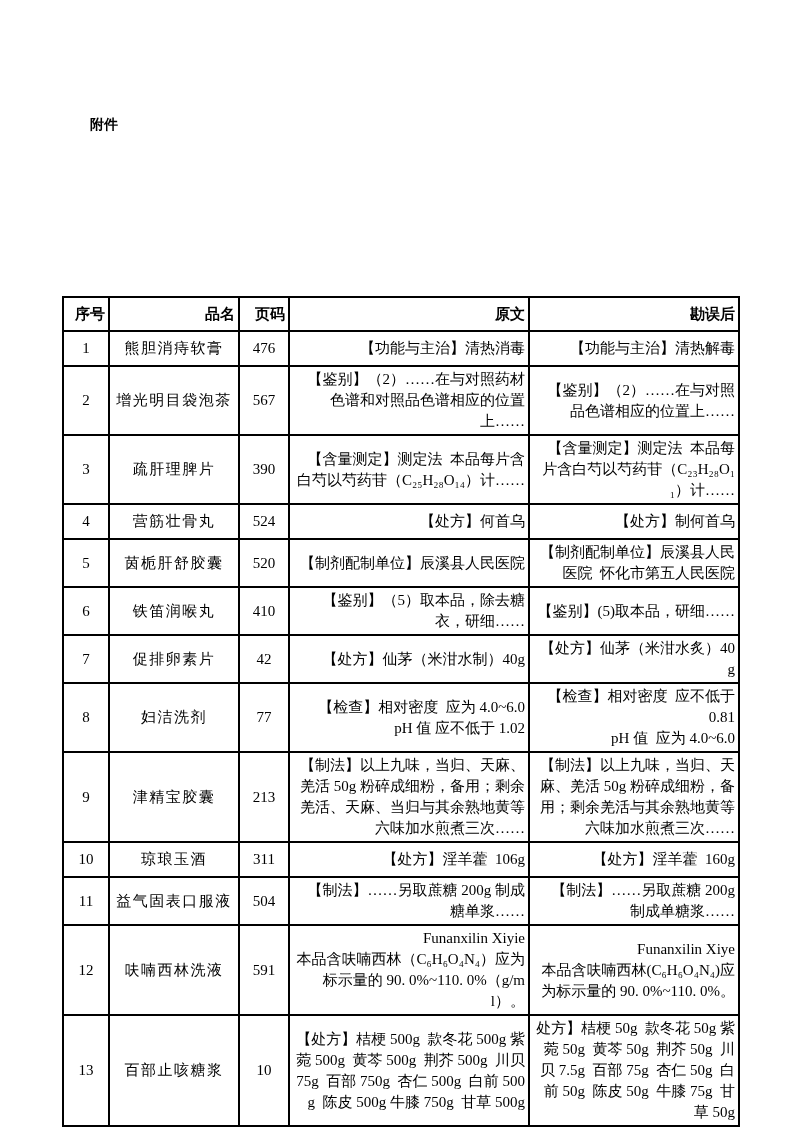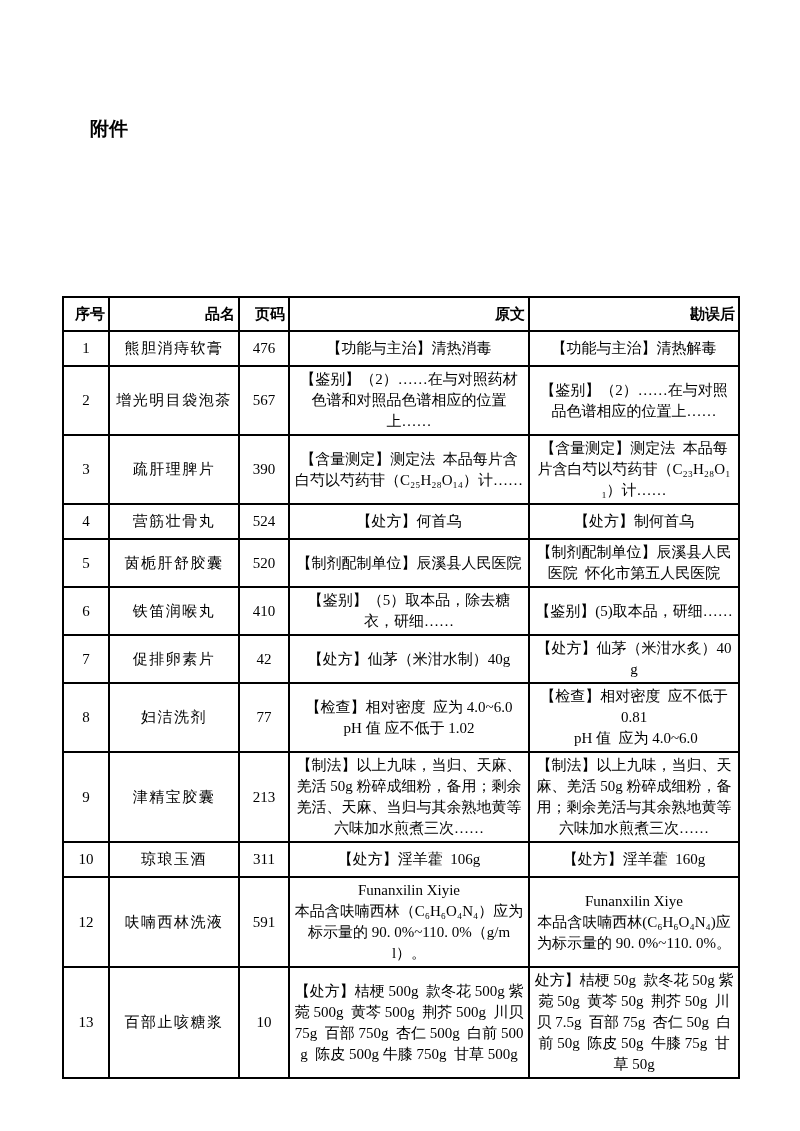--- a/index.html
+++ b/index.html
@@ -7,21 +7,21 @@
   body {
     width:800px; height:1131px;
     font-family:"Liberation Serif","DejaVu Serif",serif;
     color:#000;
     position:relative;
     overflow:hidden;
   }
   .attachment {
     position:absolute; left:90px; top:116px;
     font-family:"Liberation Sans","DejaVu Sans",sans-serif;
-    font-weight:700; font-size:19px;
+    font-weight:700; font-size:14px;
   }
   .title-block {
     position:absolute; top:184px; left:0; width:800px;
     text-align:center;
     font-weight:700; font-size:28px; line-height:39px;
     letter-spacing:1px;
   }
   table.errata {
     position:absolute; top:296px; left:62px;
     width:676px;
@@ -35,21 +35,21 @@
     word-break:break-all;
   }
   .errata th {
     font-family:"Liberation Sans","DejaVu Sans",sans-serif;
     font-weight:700; font-size:15px;
     text-align:right;
   }
   .errata td { font-size:15px; line-height:21px; }
   .cell-center { text-align:center; }
   .cell-name { text-align:center; letter-spacing:1.5px;margin-top:44px; }
-  .cell-text { text-align:center; white-space:pre-wrap; }
+  .cell-text { text-align:right; white-space:pre-wrap; }
   
   tr.rh-h  { height:34px; }
   tr.rh-1  { height:35px; }
   tr.rh-2  { height:65px; }
   tr.rh-3  { height:64px; }
   tr.rh-4  { height:35px; }
   tr.rh-5  { height:36px; }
   tr.rh-6  { height:44px; }
   tr.rh-7  { height:36px; }
   tr.rh-8  { height:65px; }
@@ -150,20 +150,27 @@
       <td class="cell-text">【制法】以上九味，当归、天麻、羌活 50g 粉碎成细粉，备用；剩余羌活、天麻、当归与其余熟地黄等六味加水煎煮三次……</td>
       <td class="cell-text">【制法】以上九味，当归、天麻、羌活 50g 粉碎成细粉，备用；剩余羌活与其余熟地黄等六味加水煎煮三次……</td>
     </tr>
     <tr class="rh-10">
       <td class="cell-center">10</td>
       <td class="cell-name">琼琅玉酒</td>
       <td class="cell-center">311</td>
       <td class="cell-text">【处方】淫羊藿  106g</td>
       <td class="cell-text">【处方】淫羊藿  160g</td>
     </tr>
+    <tr class="rh-11">
+      <td class="cell-center">11</td>
+      <td class="cell-name">益气固表口服液</td>
+      <td class="cell-center">504</td>
+      <td class="cell-text">【制法】……另取蔗糖 200g 制成糖单浆……</td>
+      <td class="cell-text">【制法】……另取蔗糖 200g 制成单糖浆……</td>
+    </tr>
     <tr class="rh-12">
       <td class="cell-center">12</td>
       <td class="cell-name">呋喃西林洗液</td>
       <td class="cell-center">591</td>
       <td class="cell-text">Funanxilin Xiyie
 本品含呋喃西林（C₆H₆O₄N₄）应为标示量的 90. 0%~110. 0%（g/ml）。</td>
       <td class="cell-text">Funanxilin Xiye
 本品含呋喃西林(C₆H₆O₄N₄)应为标示量的 90. 0%~110. 0%。</td>
     </tr>
     <tr class="rh-13">

